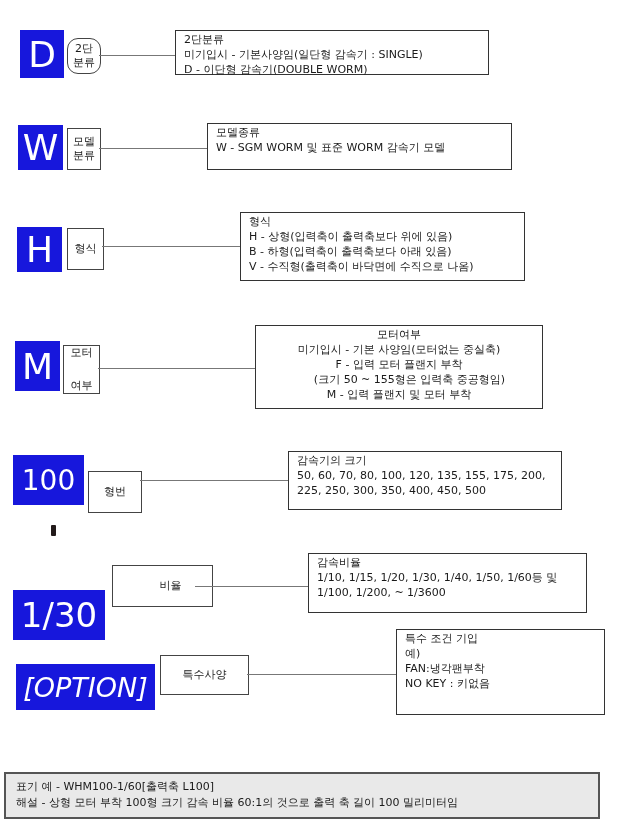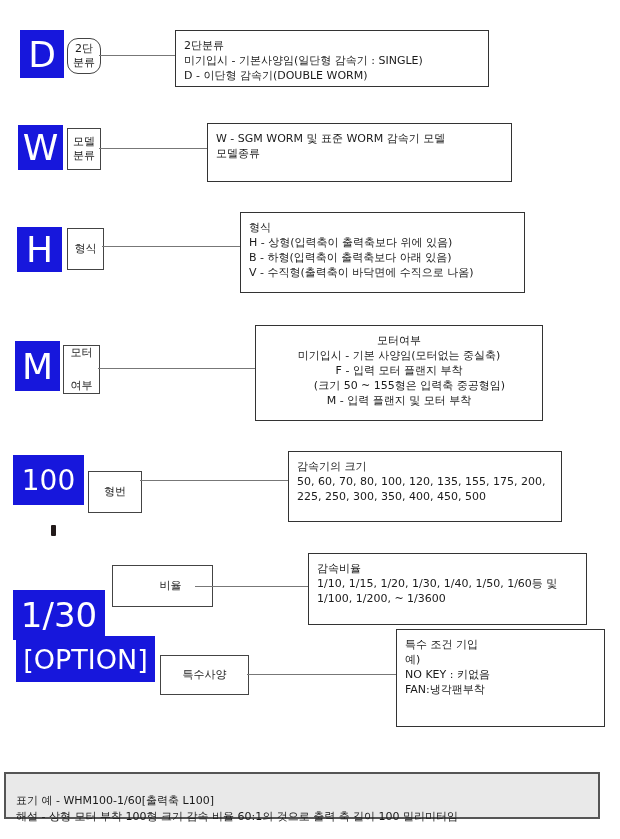--- a/index.html
+++ b/index.html
@@ -6,21 +6,21 @@
   #page{position:relative;width:620px;height:839px;background:#ffffff;
         font-family:"DejaVu Sans",sans-serif;color:#1a1a1a;overflow:hidden;}
 
   .code-box{position:absolute;background:#1717dc;color:#ffffff;
             display:flex;align-items:center;justify-content:center;
             font-weight:500;letter-spacing:0;}
   .tag-box{position:absolute;background:#ffffff;border:1px solid #444;
            display:flex;flex-direction:column;align-items:center;justify-content:center;
            font-size:11px;line-height:14px;text-align:center;}
   .desc-box{position:absolute;background:#ffffff;border:1px solid #333;
-            padding:7px 8px;font-size:11px;line-height:15px;}
+            padding:1px 8px;font-size:11px;line-height:15px;}
   .desc-line{white-space:pre;}
   .connector{position:absolute;height:1px;background:#777;}
 
   
   #s1-code{left:20px;top:30px;width:44px;height:48px;font-size:36px;}
   #s1-tag {left:67px;top:38px;width:32px;height:34px;border-radius:11px;}
   #s1-line{left:99px;top:55px;width:76px;}
   #s1-desc{left:175px;top:30px;width:296px;height:41px;}
 
   
@@ -51,29 +51,29 @@
   #sep-tick{position:absolute;left:51px;top:525px;width:5px;height:11px;
             background:#221a1a;border-radius:1px;}
 
   
   #s6-code{left:13px;top:590px;width:92px;height:50px;font-size:34px;}
   #s6-tag {left:112px;top:565px;width:83px;height:40px;padding-left:16px;}
   #s6-line{left:195px;top:586px;width:113px;}
   #s6-desc{left:308px;top:553px;width:261px;height:56px;}
 
   
-  #s7-code{left:16px;top:636px;width:139px;height:46px;font-size:27px;}
+  #s7-code{left:16px;top:664px;width:139px;height:46px;font-size:27px;font-style:italic;}
   #s7-tag {left:160px;top:655px;width:87px;height:38px;}
   #s7-line{left:247px;top:674px;width:149px;}
   #s7-desc{left:396px;top:629px;width:191px;height:82px;}
 
   
   #footer-box{position:absolute;left:4px;top:772px;width:596px;height:47px;
               background:#e9e9e9;border:2px solid #555;box-sizing:border-box;
-              padding:19px 10px;font-size:11px;line-height:16px;}
+              padding:5px 10px;font-size:11px;line-height:16px;}
 </style>
 </head>
 <body>
 
 <div id="page">
 
   <div class="code-box" id="s1-code">D</div>
   <div class="tag-box" id="s1-tag">
     <span>2단</span>
     <span>분류</span>
@@ -85,22 +85,22 @@
     <div class="desc-line">D - 이단형 감속기(DOUBLE WORM)</div>
   </div>
 
   <div class="code-box" id="s2-code">W</div>
   <div class="tag-box" id="s2-tag">
     <span>모델</span>
     <span>분류</span>
   </div>
   <div class="connector" id="s2-line"></div>
   <div class="desc-box" id="s2-desc">
+    <div class="desc-line">모델종류</div>
     <div class="desc-line">W - SGM WORM 및 표준 WORM 감속기 모델</div>
-    <div class="desc-line">모델종류</div>
   </div>
 
   <div class="code-box" id="s3-code">H</div>
   <div class="tag-box" id="s3-tag">
     <span>형식</span>
   </div>
   <div class="connector" id="s3-line"></div>
   <div class="desc-box" id="s3-desc">
     <div class="desc-line">형식</div>
     <div class="desc-line">H - 상형(입력축이 출력축보다 위에 있음)</div>
@@ -147,22 +147,22 @@
   </div>
 
   <div class="code-box" id="s7-code">[OPTION]</div>
   <div class="tag-box" id="s7-tag">
     <span>특수사양</span>
   </div>
   <div class="connector" id="s7-line"></div>
   <div class="desc-box" id="s7-desc">
     <div class="desc-line">특수 조건 기입</div>
     <div class="desc-line">예)</div>
+    <div class="desc-line">FAN:냉각팬부착</div>
     <div class="desc-line">NO KEY : 키없음</div>
-    <div class="desc-line">FAN:냉각팬부착</div>
   </div>
 
   <div id="footer-box">
     <div class="desc-line">표기 예 - WHM100-1/60[출력축 L100]</div>
     <div class="desc-line">해설 - 상형 모터 부착 100형 크기 감속 비율 60:1의 것으로 출력 축 길이 100 밀리미터임</div>
   </div>
 
 </div>
 
 </body></html>

